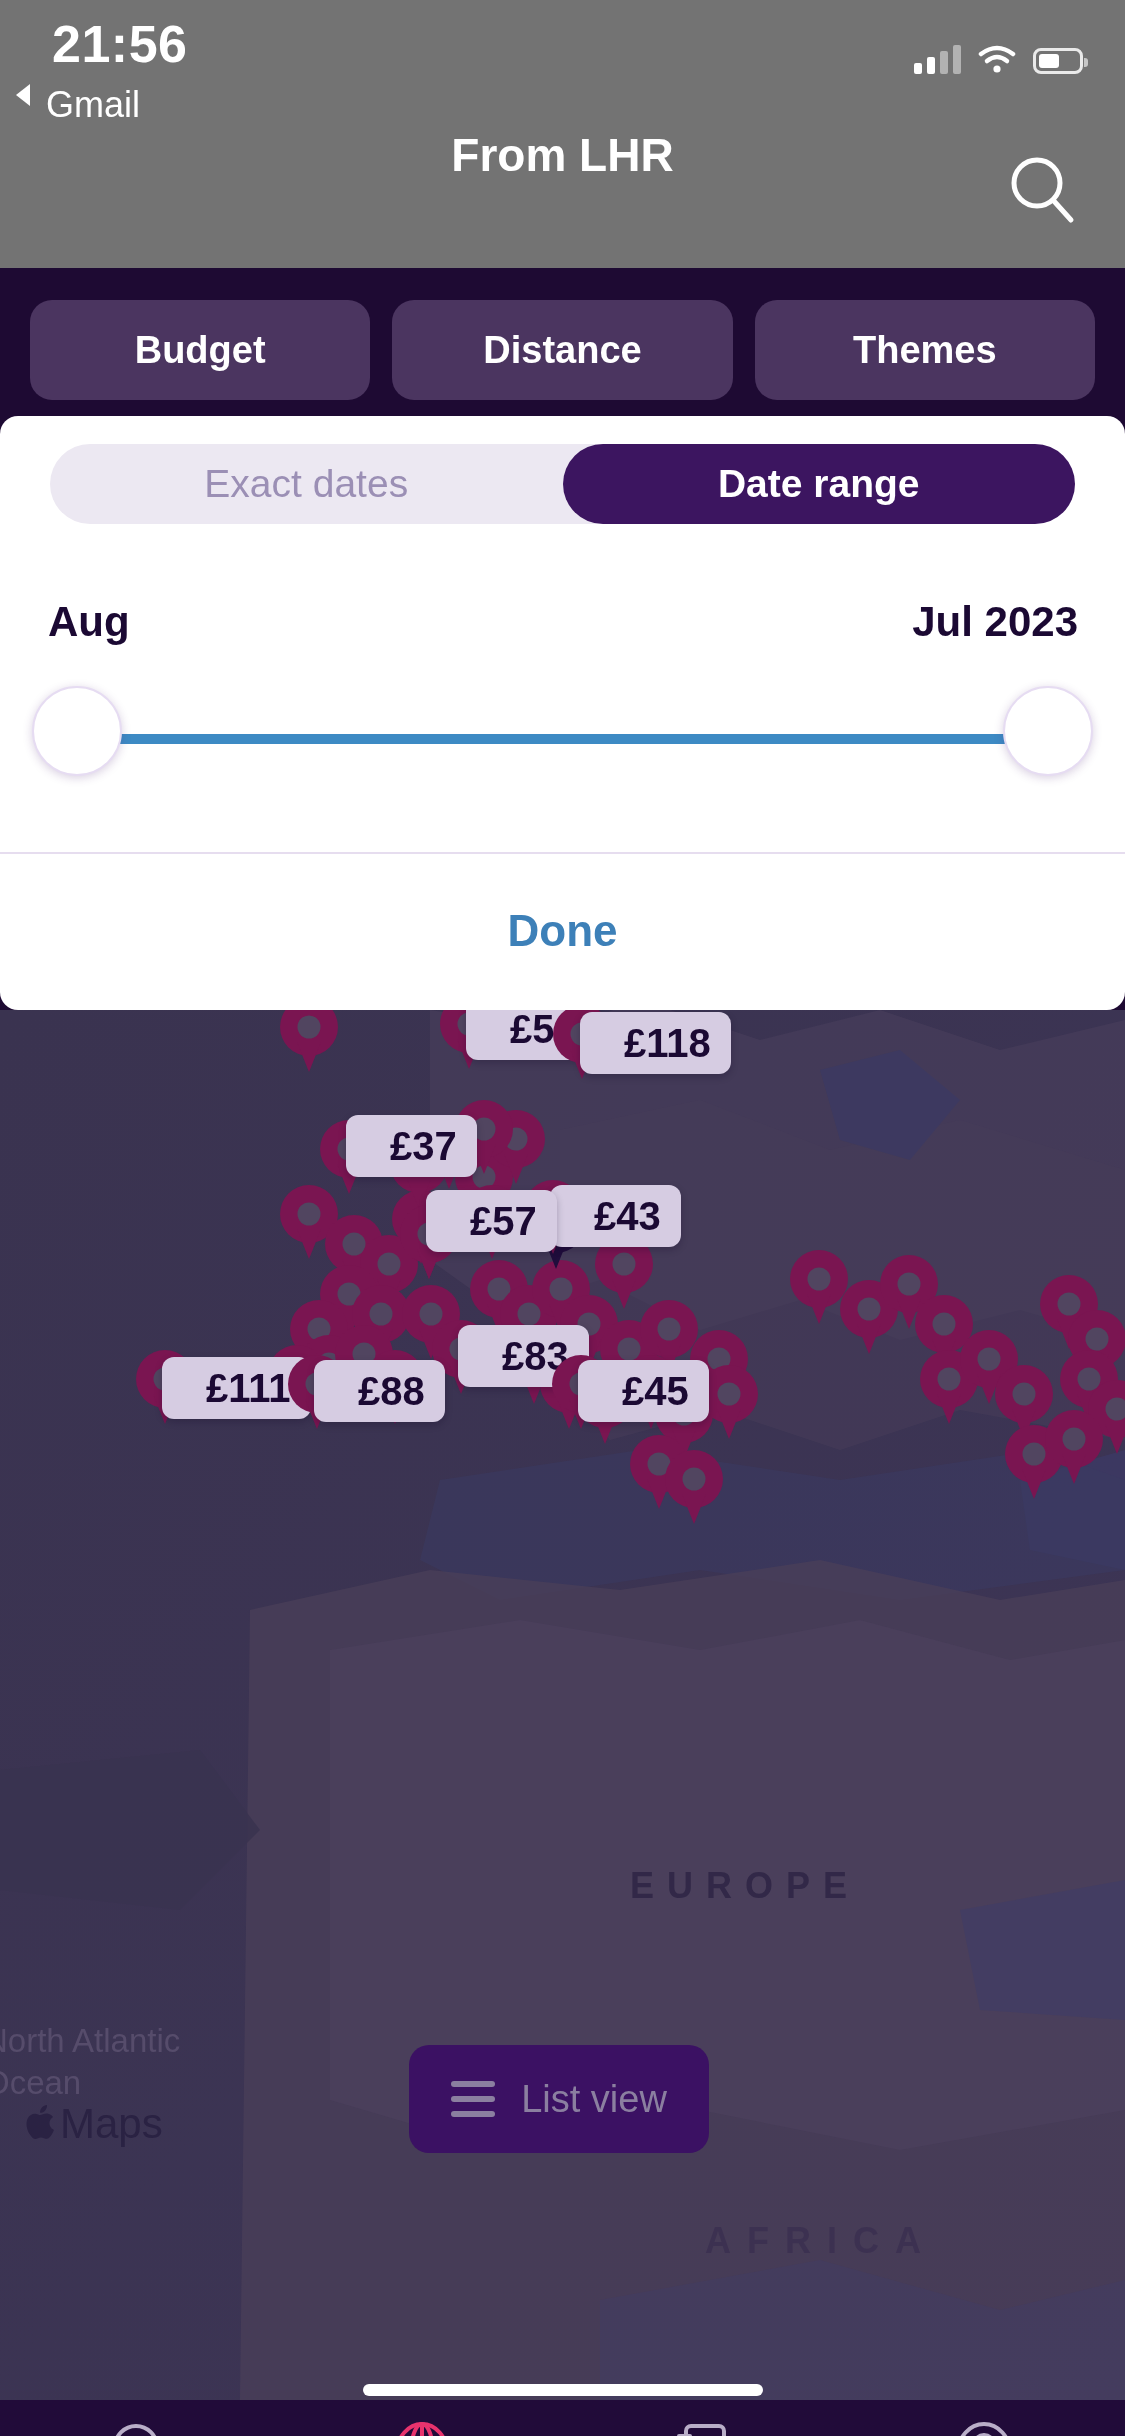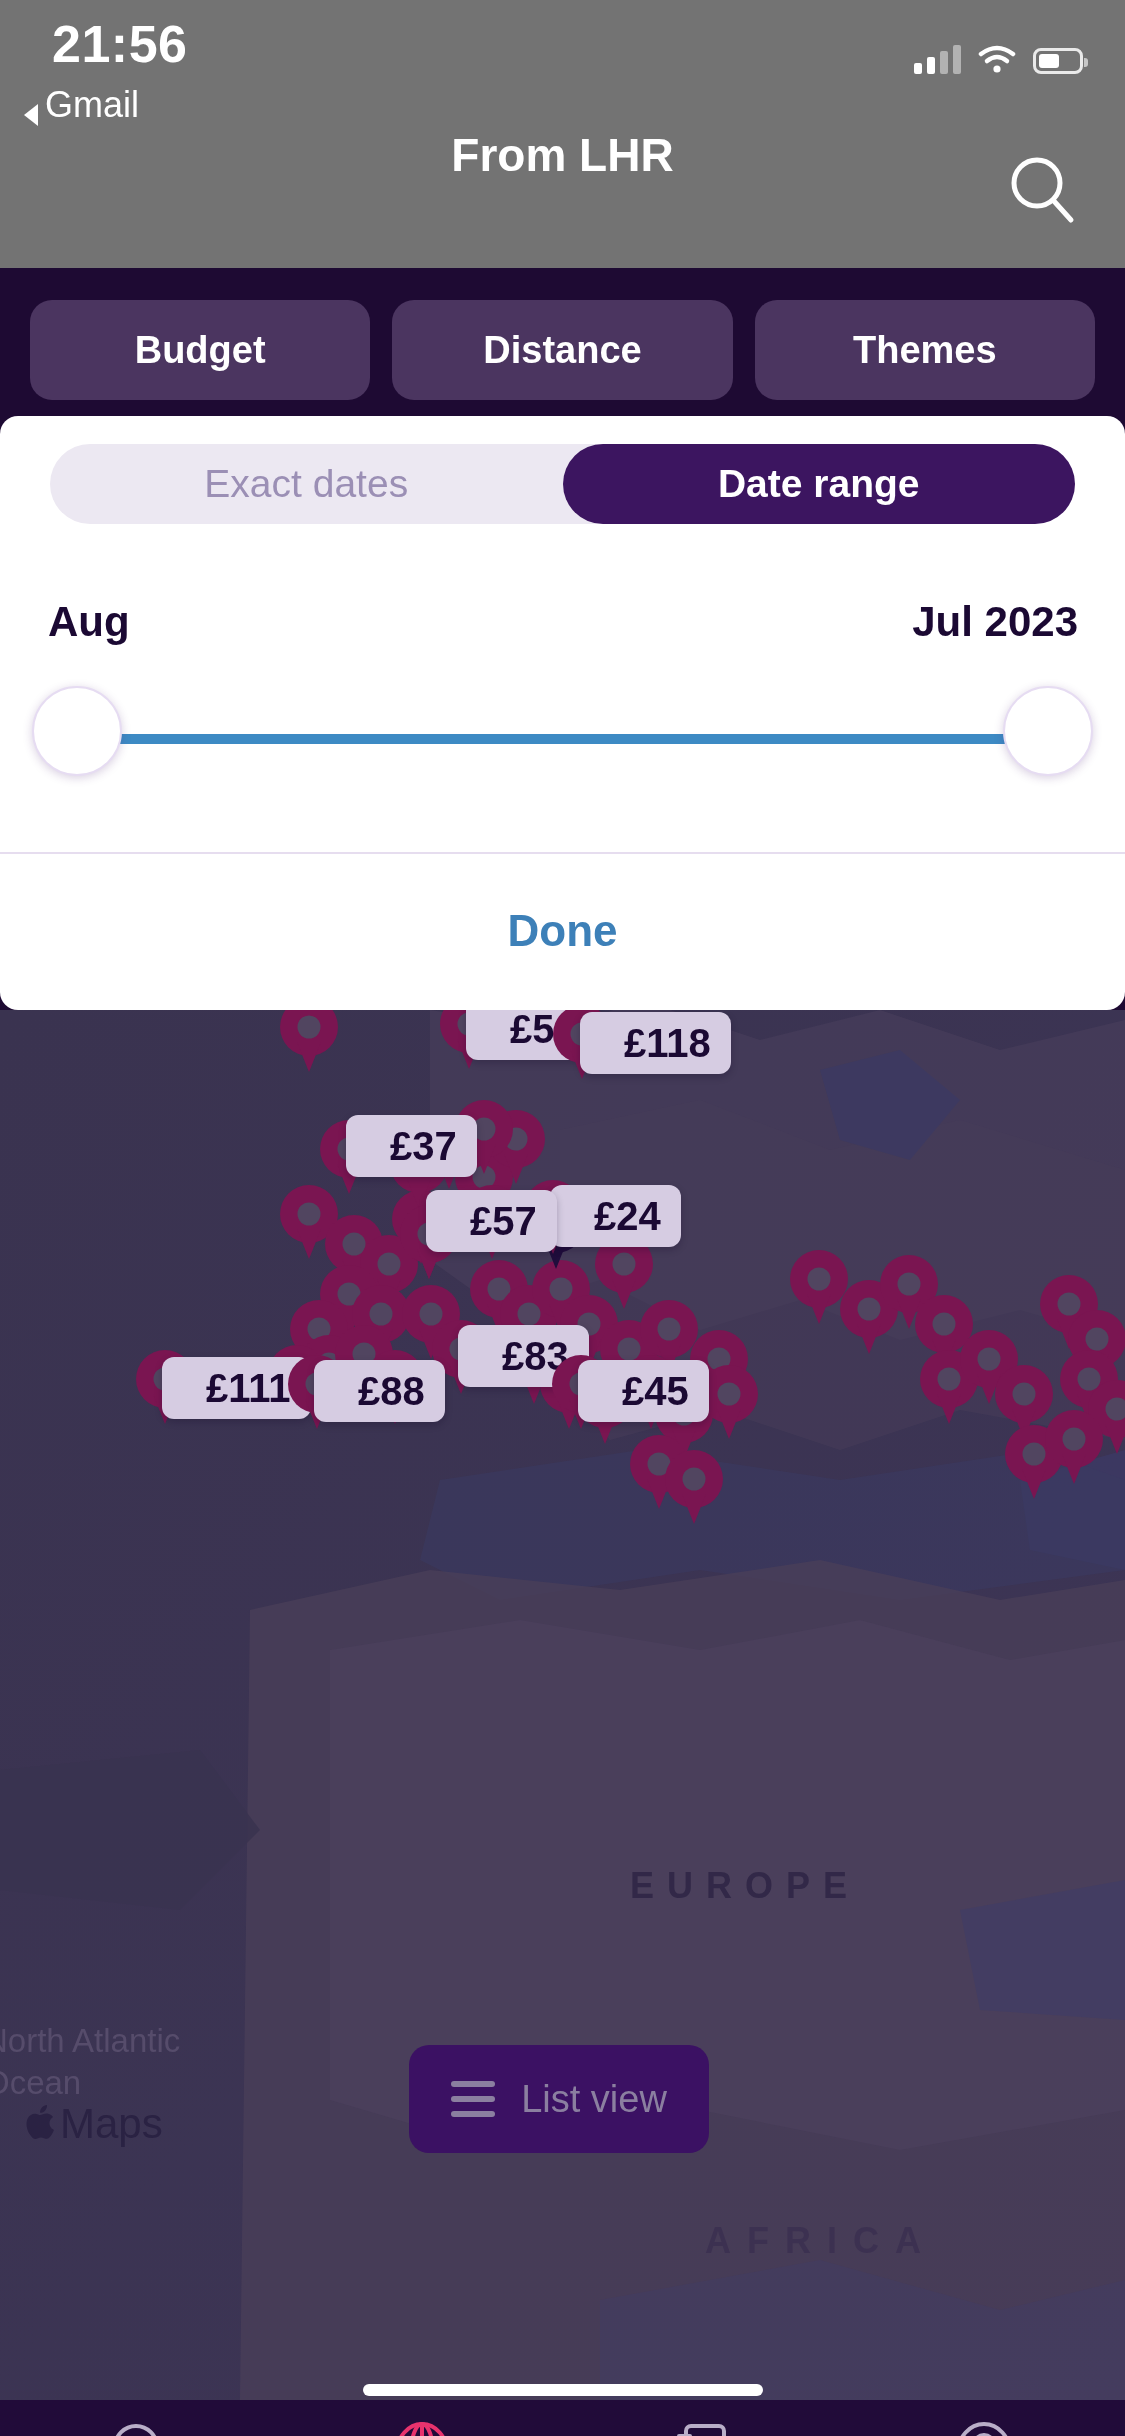--- a/index.html
+++ b/index.html
@@ -18,23 +18,23 @@
     background:#737373;
   }
   .statusbar {
     position:absolute; top:0; left:0; width:1125px; height:130px;
   }
   .sb-time {
     position:absolute; left:52px; top:14px;
     font-size:52px; font-weight:600; color:#ffffff; letter-spacing:0.5px;
   }
   .sb-back {
-    position:absolute; left:24px; top:84px;
+    position:absolute; left:16px; top:84px;
     font-size:36px; color:#ffffff; font-weight:400;
-    display:flex; align-items:flex-end; gap:7px;
+    display:flex; align-items:flex-start; gap:16px;
   }
   .sb-back .tri {
     width:0; height:0;
     border-top:11px solid transparent; border-bottom:11px solid transparent;
     border-right:14px solid #ffffff;
     display:inline-block;
   }
   .sb-right {
     position:absolute; right:42px; top:32px;
     display:flex; align-items:flex-end; gap:16px; height:42px;
@@ -535,21 +535,21 @@
     <div class="pin" style="left:320px;top:110px">
         <div class="head"></div>
         <div class="tail"></div>
       </div>
     <div class="price" style="left:346px;top:105px">£37</div>
 
     <div class="pin" style="left:524px;top:170px">
         <div class="head"></div>
         <div class="tail"></div>
       </div>
-    <div class="price" style="left:550px;top:175px">£24</div>
+    <div class="price" style="left:550px;top:175px">£43</div>
 
     <div class="pin" style="left:400px;top:195px">
         <div class="head"></div>
         <div class="tail"></div>
       </div>
     <div class="price" style="left:426px;top:180px">£57</div>
 
     <div class="pin" style="left:432px;top:310px">
         <div class="head"></div>
         <div class="tail"></div>

